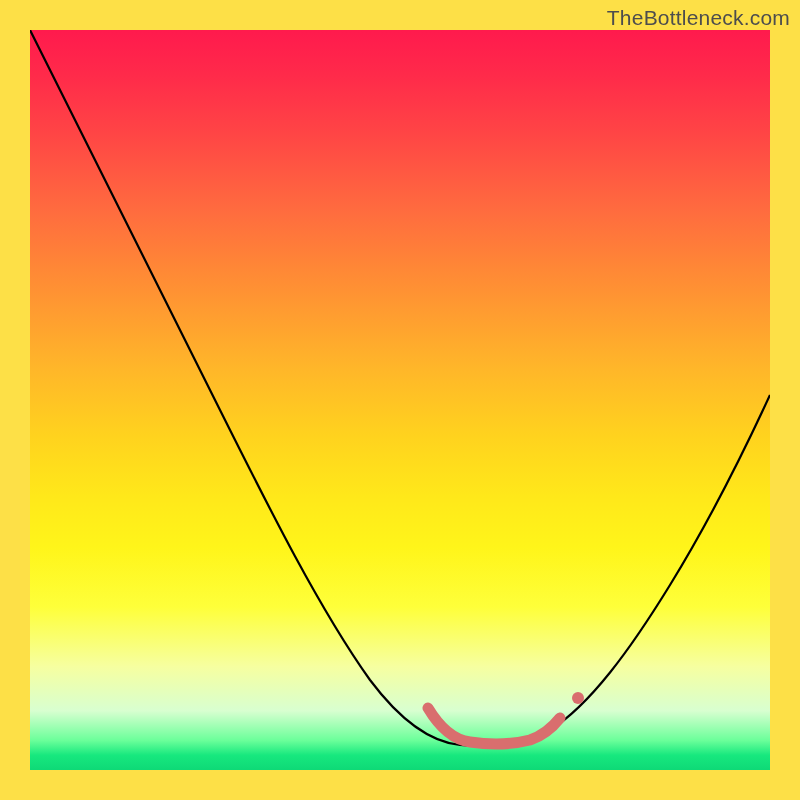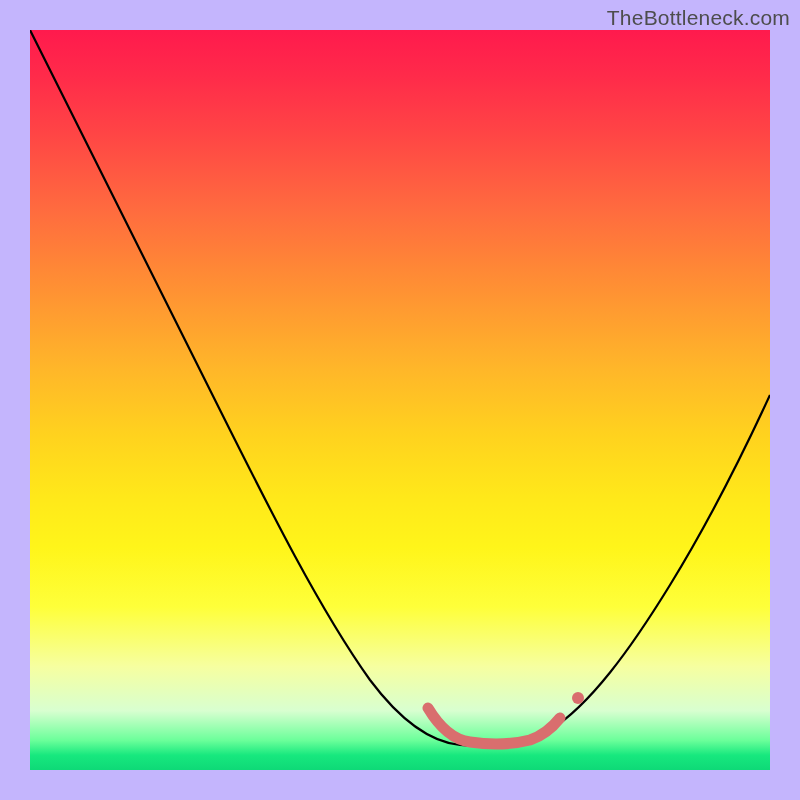--- a/index.html
+++ b/index.html
@@ -8,21 +8,21 @@
     width: 800px;
     height: 800px;
     overflow: hidden;
     background: #000;
     font-family: Arial, Helvetica, sans-serif;
   }
   .frame {
     position: relative;
     width: 800px;
     height: 800px;
-    background: #c4b5fd;
+    background: #fde047;
   }
   .plot {
     position: absolute;
     left: 30px;
     top: 30px;
     width: 740px;
     height: 740px;
     background: linear-gradient(to bottom,
       #ff1a4d 0%,
       #ff2a4a 6%,

